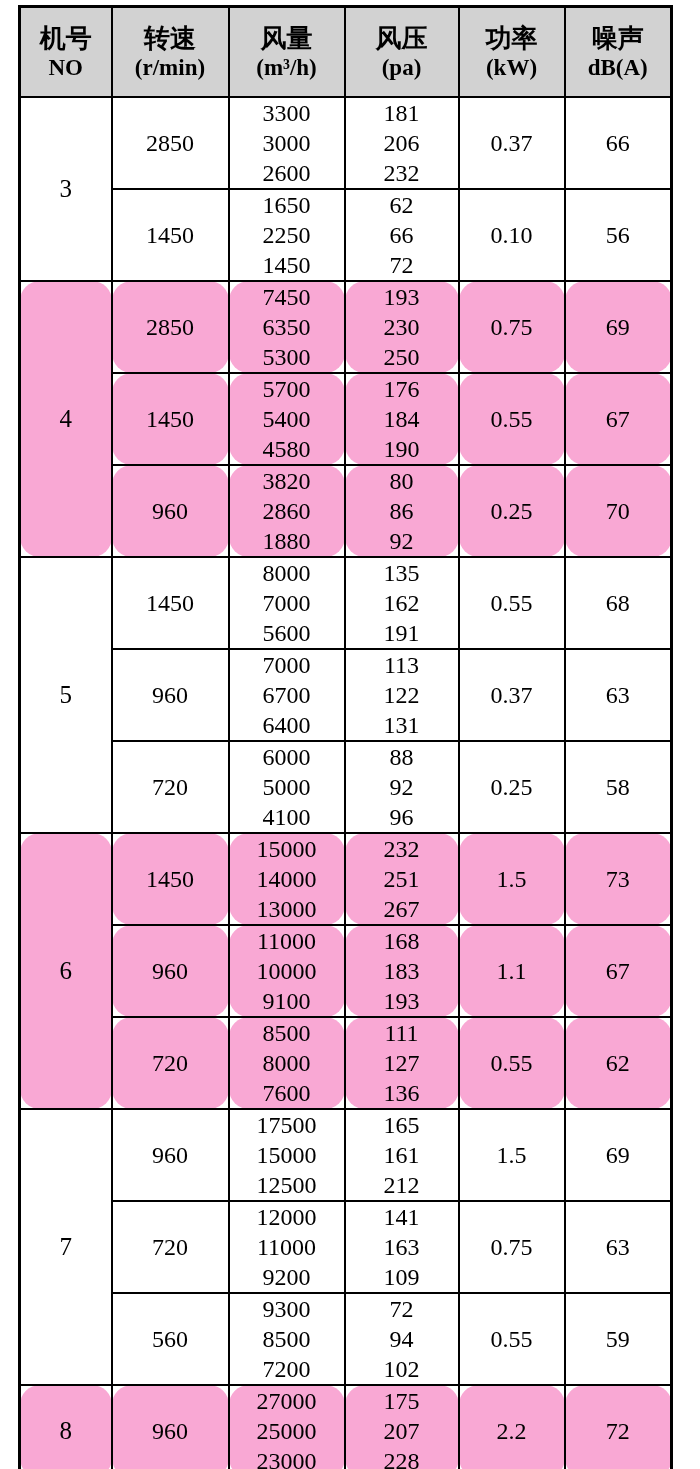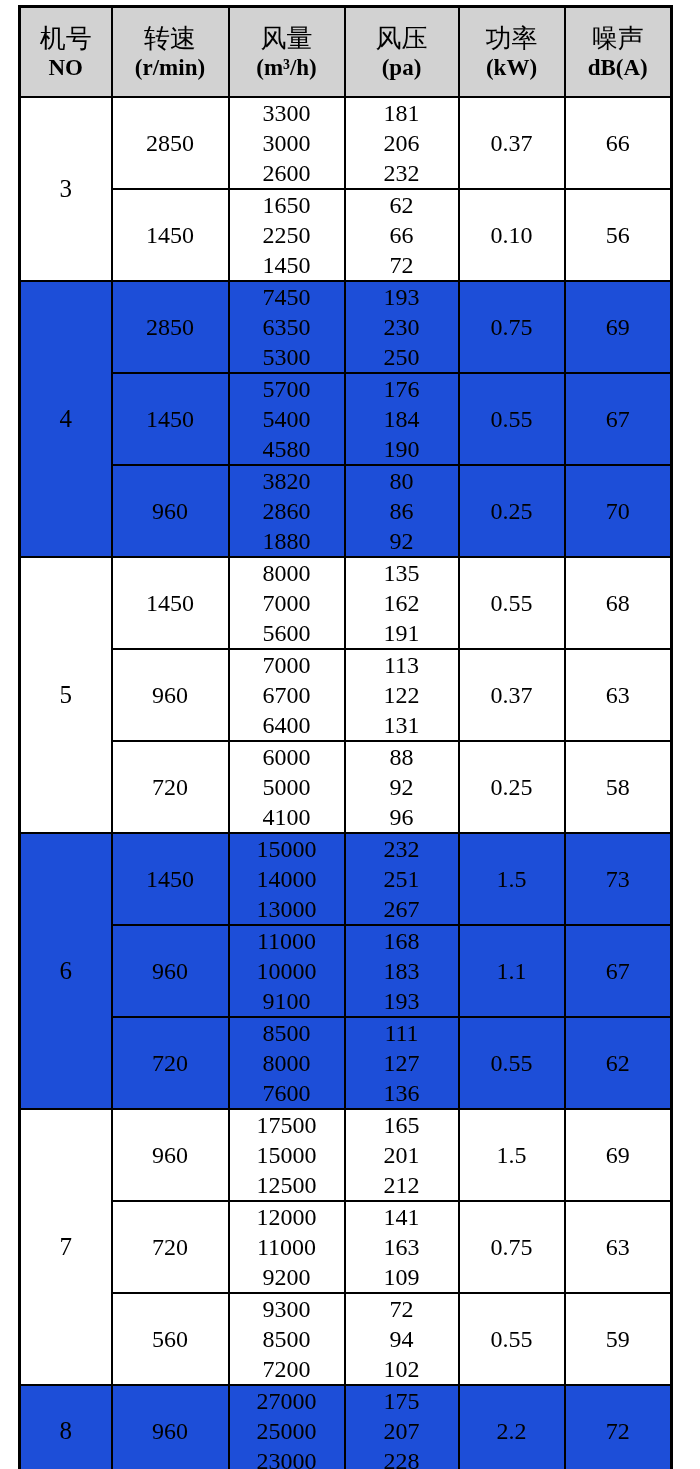--- a/index.html
+++ b/index.html
@@ -33,35 +33,35 @@
     vertical-align: middle;
   }
   thead th {
     background: #d2d2d2;
     height: 88px;
     font-weight: normal;
   }
   .h-title {
     font-size: 26px;
     line-height: 31px;
-    font-weight: normal;
+    font-weight: bold;
   }
   .h-unit {
     font-size: 23px;
     line-height: 28px;
     font-weight: bold;
   }
   tbody tr { height: 91px; }
   tbody td { font-size: 24px; }
   td.no-cell { font-size: 25px; }
   td.triple div {
     line-height: 30px;
     font-size: 24px;
   }
-  tr.shaded td { background: #1d4ed8; }
+  tr.shaded td { background: #f9a8d4; border-radius: 20px; }
 </style>
 </head>
 <body>
 
 <div class="table-wrap">
 <table class="spec">
   <colgroup>
     <col class="c-no">
         <col class="c-speed">
         <col class="c-flow">
@@ -275,21 +275,21 @@
     <tr>
       <td class="no-cell" rowspan="3">7</td>
       <td>960</td>
       <td class="triple">
         <div>17500</div>
         <div>15000</div>
         <div>12500</div>
       </td>
       <td class="triple">
         <div>165</div>
-        <div>201</div>
+        <div>161</div>
         <div>212</div>
       </td>
       <td>1.5</td>
       <td>69</td>
     </tr>
     <tr>
       <td>720</td>
       <td class="triple">
         <div>12000</div>
         <div>11000</div>

